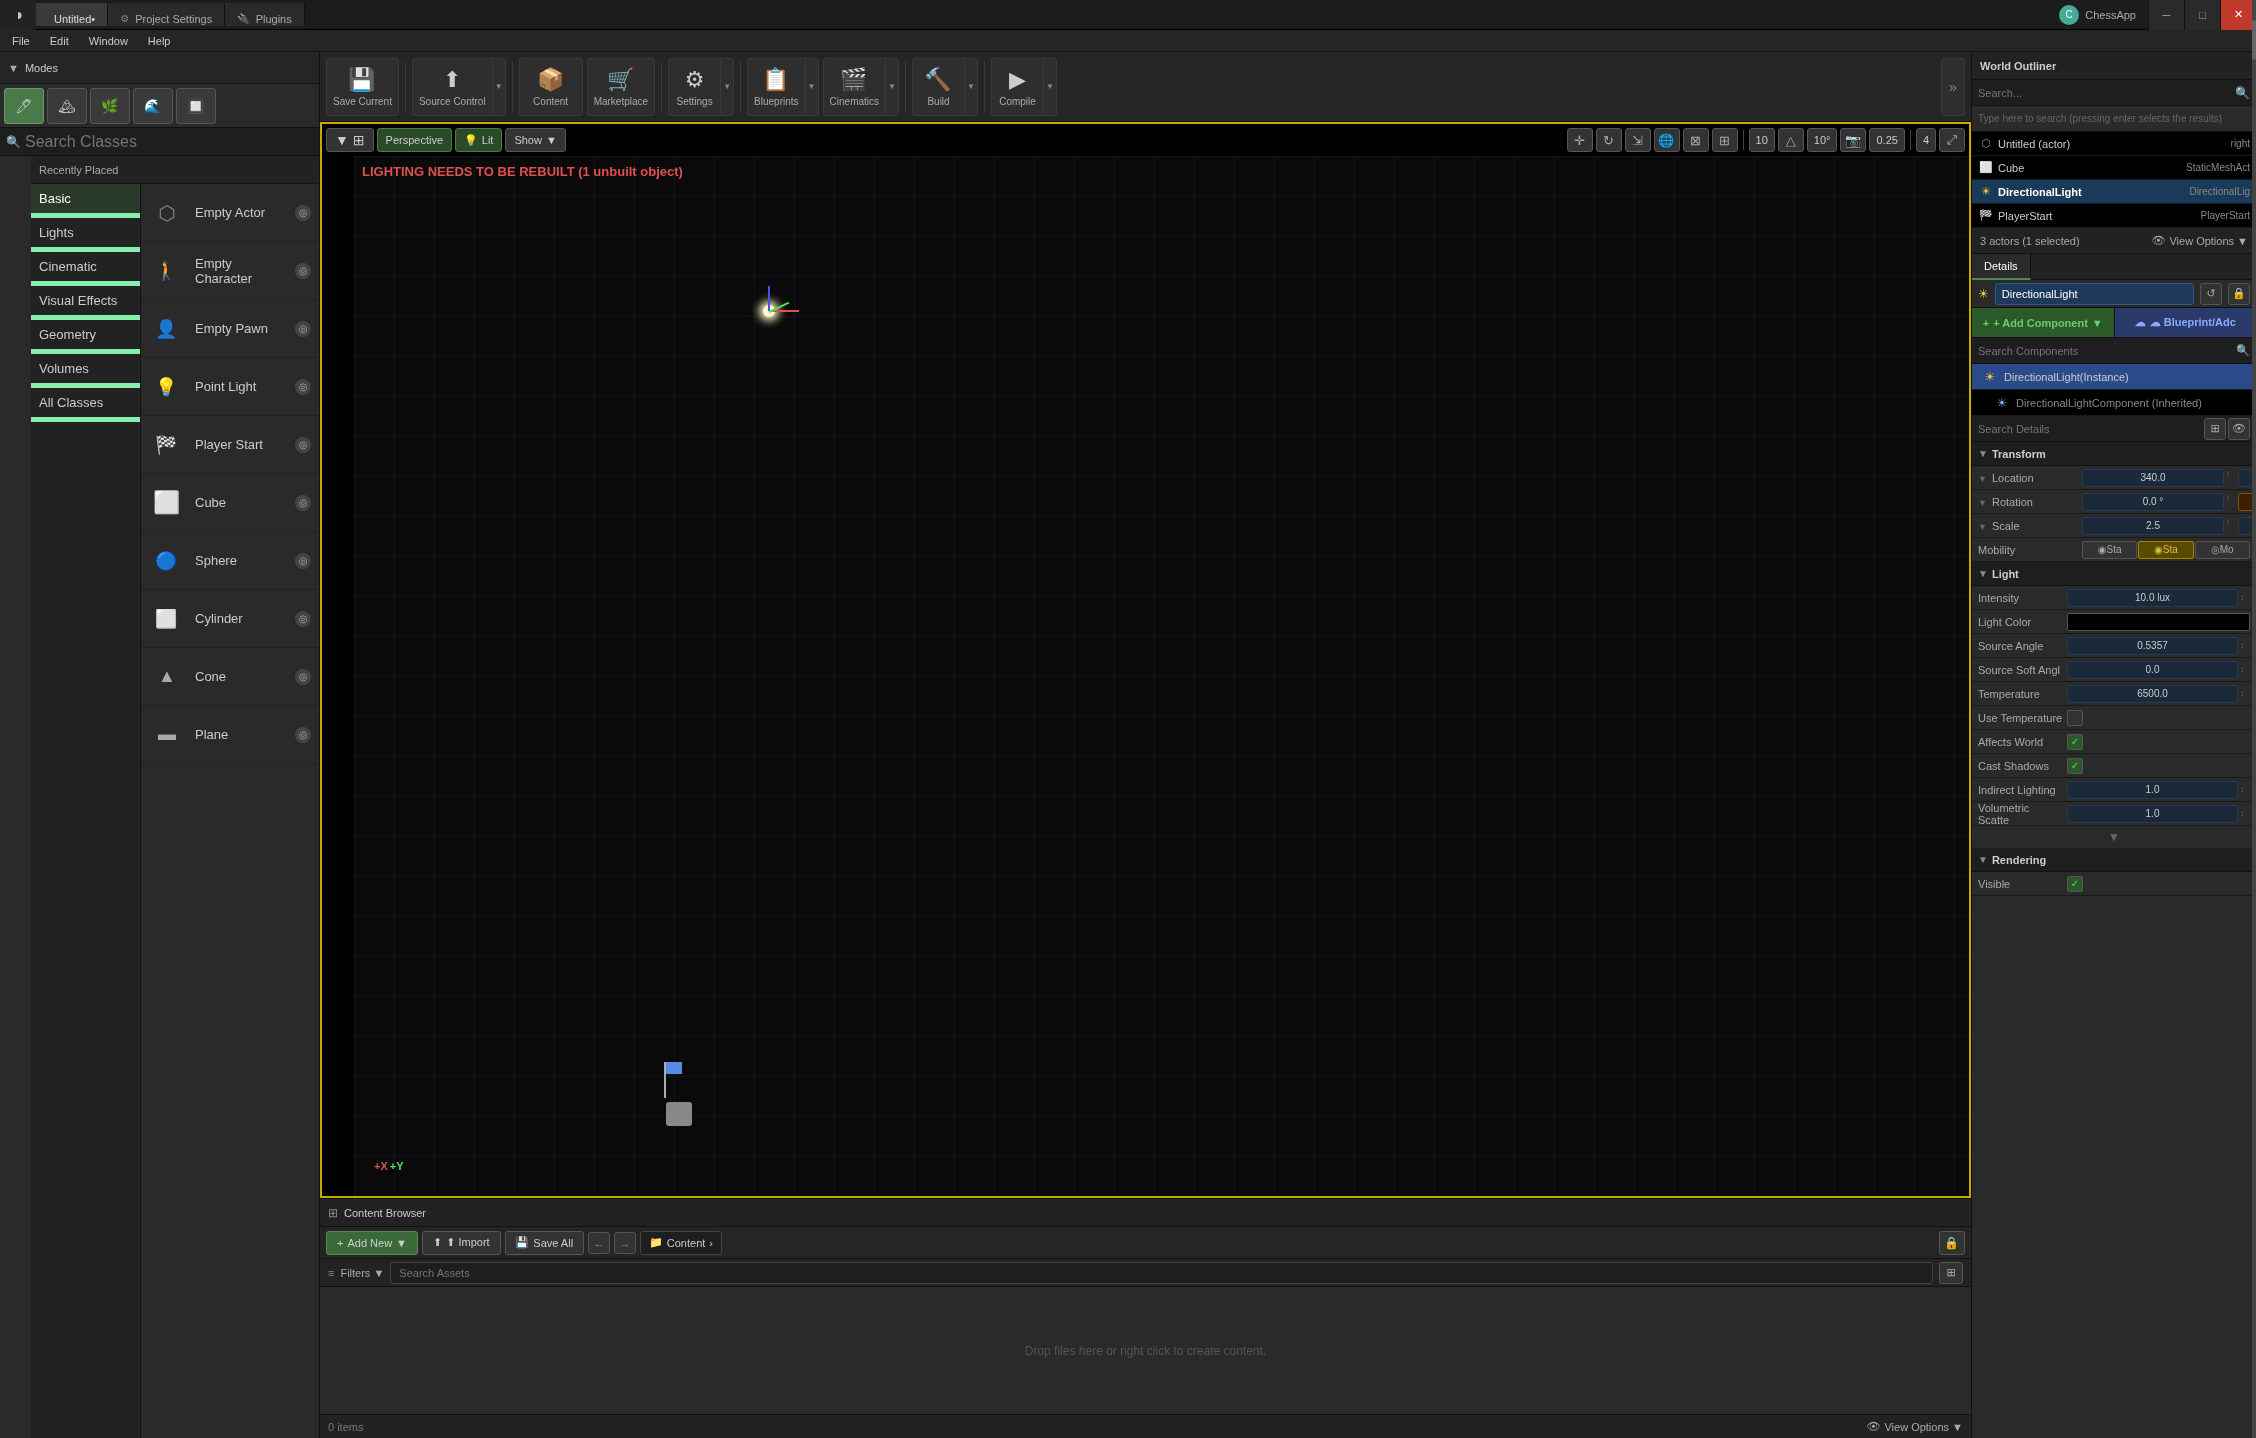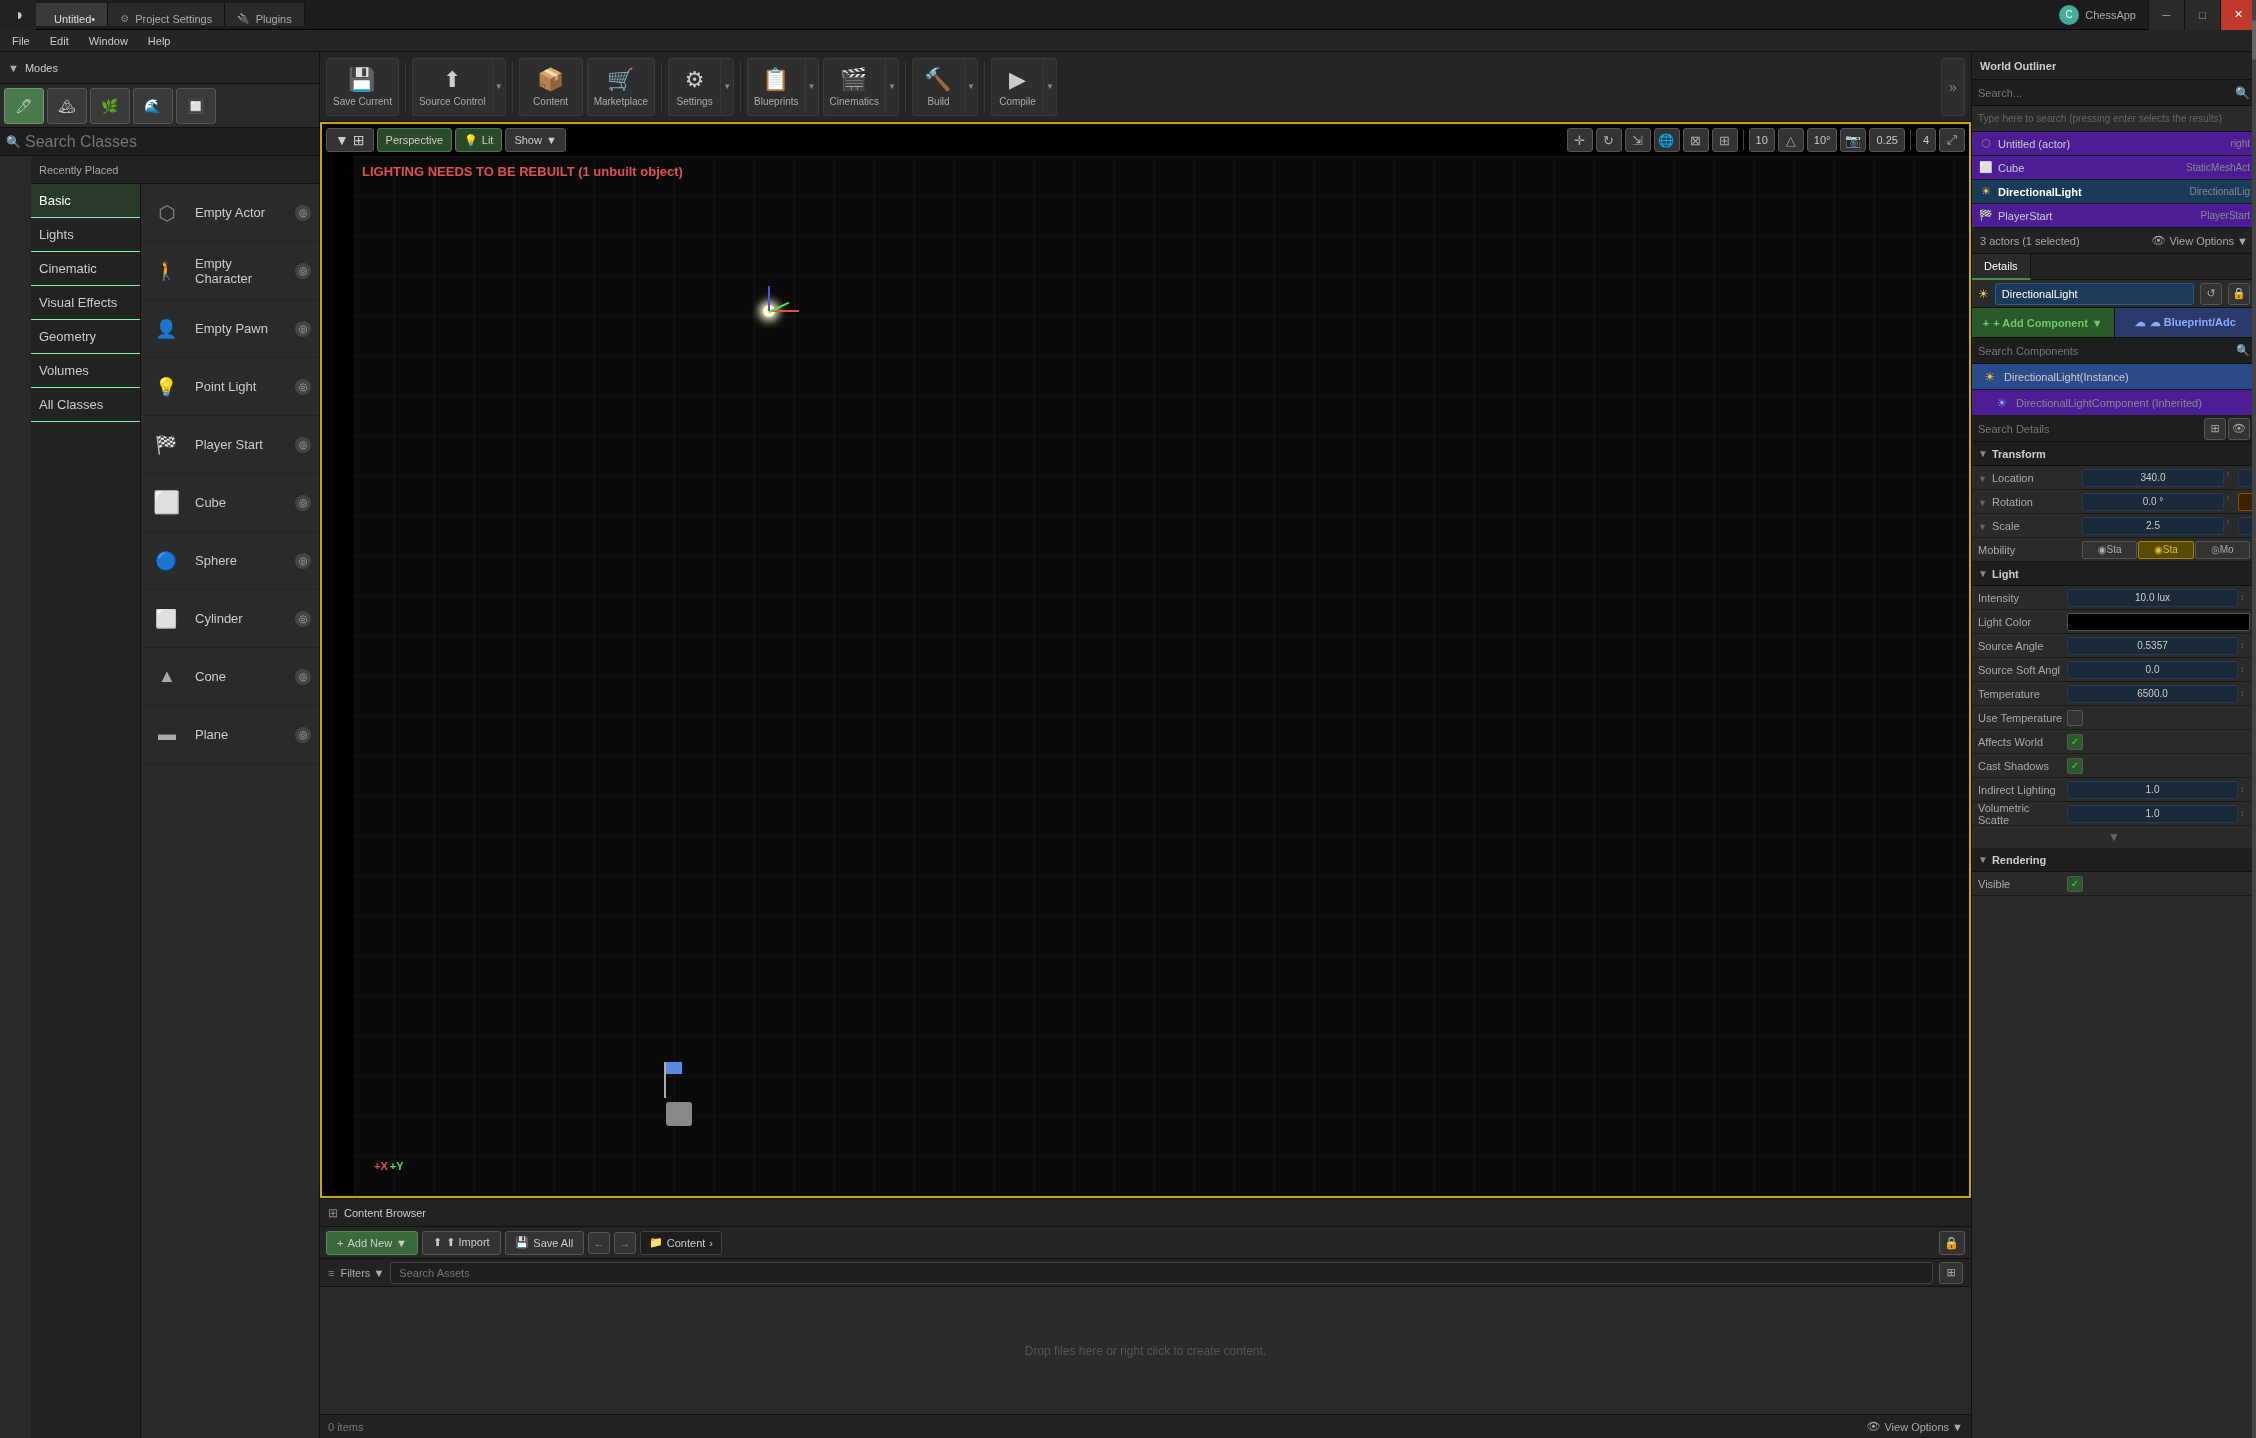--- a/index.html
+++ b/index.html
@@ -182,21 +182,21 @@
       margin-left: 31px;
     }
     .category-item {
       height: 34px;
       padding: 0 8px;
       display: flex;
       align-items: center;
       font-size: 13px;
       font-weight: 500;
       cursor: pointer;
-      border-bottom: 1px solid #86efac;
+      border-bottom: 5px solid #86efac;
       color: #ccc;
     }
     .category-item.active {
       background: #2a3a2a;
       color: #fff;
     }
 
     
     #recently-placed-header {
       height: 28px;
@@ -606,21 +606,21 @@
       padding: 0 8px;
       border-top: 1px solid #111;
     }
     .cb-footer-text { font-size: 11px; color: #777; }
 
     
     #right-panel {
       width: 285px;
       display: flex;
       flex-direction: column;
-      background: #4c1d95;
+      background: #000000;
       border-left: 1px solid #111;
       flex-shrink: 0;
     }
 
     
     #outliner-header {
       height: 28px;
       background: #222;
       display: flex;
       align-items: center;

